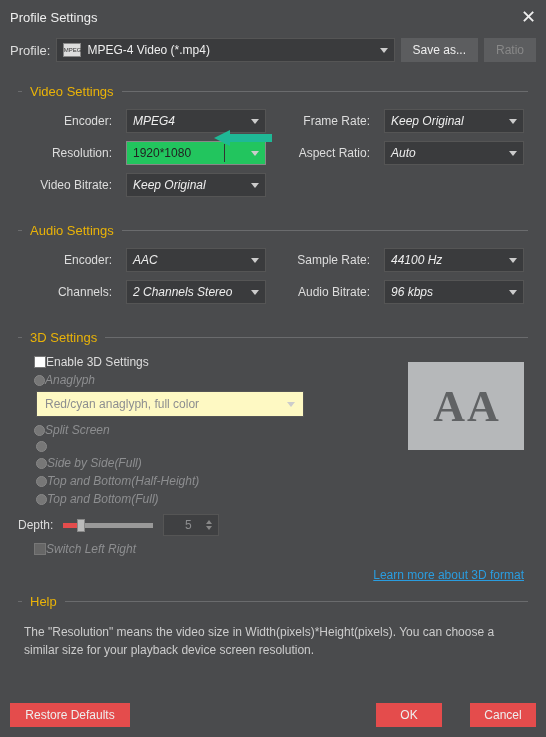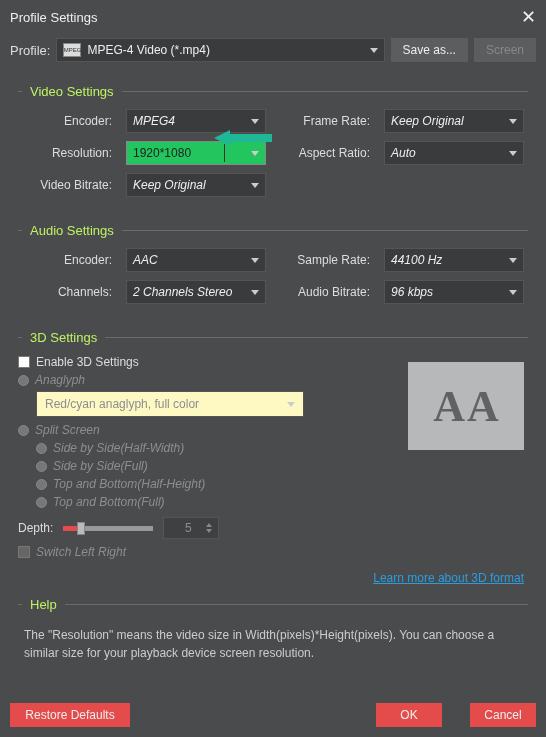--- a/index.html
+++ b/index.html
@@ -17,30 +17,30 @@
 .miniicon { width: 18px; height: 14px; background: #ddd; border: 1px solid #888; font-size: 6px; color: #333; display: flex; align-items: center; justify-content: center; }
 
 .btn { background: #5c5d5f; color: #eee; border: none; height: 24px; padding: 0 12px; font-size: 12px; cursor: pointer; }
 .btn.disabled { color: #888; }
 .btn.red { background: #e44c4c; }
 
 .section { padding: 6px 18px 4px 18px; }
 .sec-head { display: flex; align-items: center; gap: 8px; margin: 6px 0 10px 0; }
 .sec-head .line-s { width: 4px; height: 1px; background: #6a6b6d; }
 .sec-head .line-l { flex: 1; height: 1px; background: #6a6b6d; }
-.sec-head .txt { color: #bef264; font-size: 13px; }
+.sec-head .txt { color: #eab308; font-size: 13px; }
 
 .grid { display: grid; grid-template-columns: 94px 140px 90px 140px; column-gap: 14px; row-gap: 8px; align-items: center; margin-left: 0; margin-bottom: 10px; }
 .grid .lbl { text-align: right; color: #ddd; font-size: 12px; }
 .sel { display: flex; align-items: center; background: #3a3b3d; border: 1px solid #555; height: 24px; padding: 0 6px; font-style: italic; }
 .sel .v { flex: 1; color: #eee; font-size: 12px; }
 .input { display: flex; align-items: center; background: #22c55e; border: 1px solid #888; height: 24px; padding: 0 6px; position: relative; }
 .input .v { flex: 1; color: #222; font-size: 12px; }
 
-.chkrow { display: flex; align-items: center; gap: 6px; margin: 4px 0; }
+.chkrow { display: flex; align-items: center; gap: 0; margin: 4px 16px; }
 .chkbox { width: 12px; height: 12px; background: #fff; border: 1px solid #777; }
 .radio { width: 11px; height: 11px; border-radius: 50%; background: #777; border: 1px solid #888; }
 .disabled-txt { color: #8d8e90; font-style: italic; }
 .indent1 { margin-left: 18px; }
 
 .disabled-sel { display: flex; align-items: center; background: #fef9c3; border: 1px solid #555; height: 26px; padding: 0 8px; width: 268px; }
 .disabled-sel .v { flex: 1; color: #8d8e90; }
 
 .depth-row { display: flex; align-items: center; gap: 10px; margin-top: 8px; }
 .slider { width: 90px; height: 5px; background: #999; position: relative; }
@@ -75,21 +75,21 @@
 </div>
 
 <div class="profile-row">
   <span class="label">Profile:</span>
   <div class="profile-select">
     <span class="miniicon">MPEG</span>
     <span class="txt">MPEG-4 Video (*.mp4)</span>
     <span class="chev"></span>
   </div>
   <button class="btn">Save as...</button>
-  <button class="btn disabled">Screen</button>
+  <button class="btn disabled">Ratio</button>
 </div>
 
 <div class="section">
   <div class="sec-head">
     <div class="line-s"></div>
       <span class="txt">Video Settings</span>
       <div class="line-l"></div>
   </div>
   <div class="grid" style="position:relative;">
     <span class="lbl">Encoder:</span>
@@ -176,21 +176,20 @@
       <span class="v">Red/cyan anaglyph, full color</span>
         <span class="chev"></span>
     </div>
   </div>
   <div class="chkrow">
     <span class="radio"></span>
       <span class="disabled-txt">Split Screen</span>
   </div>
   <div class="chkrow indent1">
       <span class="radio"></span>
-      <span class="disabled-txt">Side by Side(Half-Width)</span>
     </div>
   <div class="chkrow indent1">
       <span class="radio"></span>
       <span class="disabled-txt">Side by Side(Full)</span>
     </div>
   <div class="chkrow indent1">
       <span class="radio"></span>
       <span class="disabled-txt">Top and Bottom(Half-Height)</span>
     </div>
   <div class="chkrow indent1">

